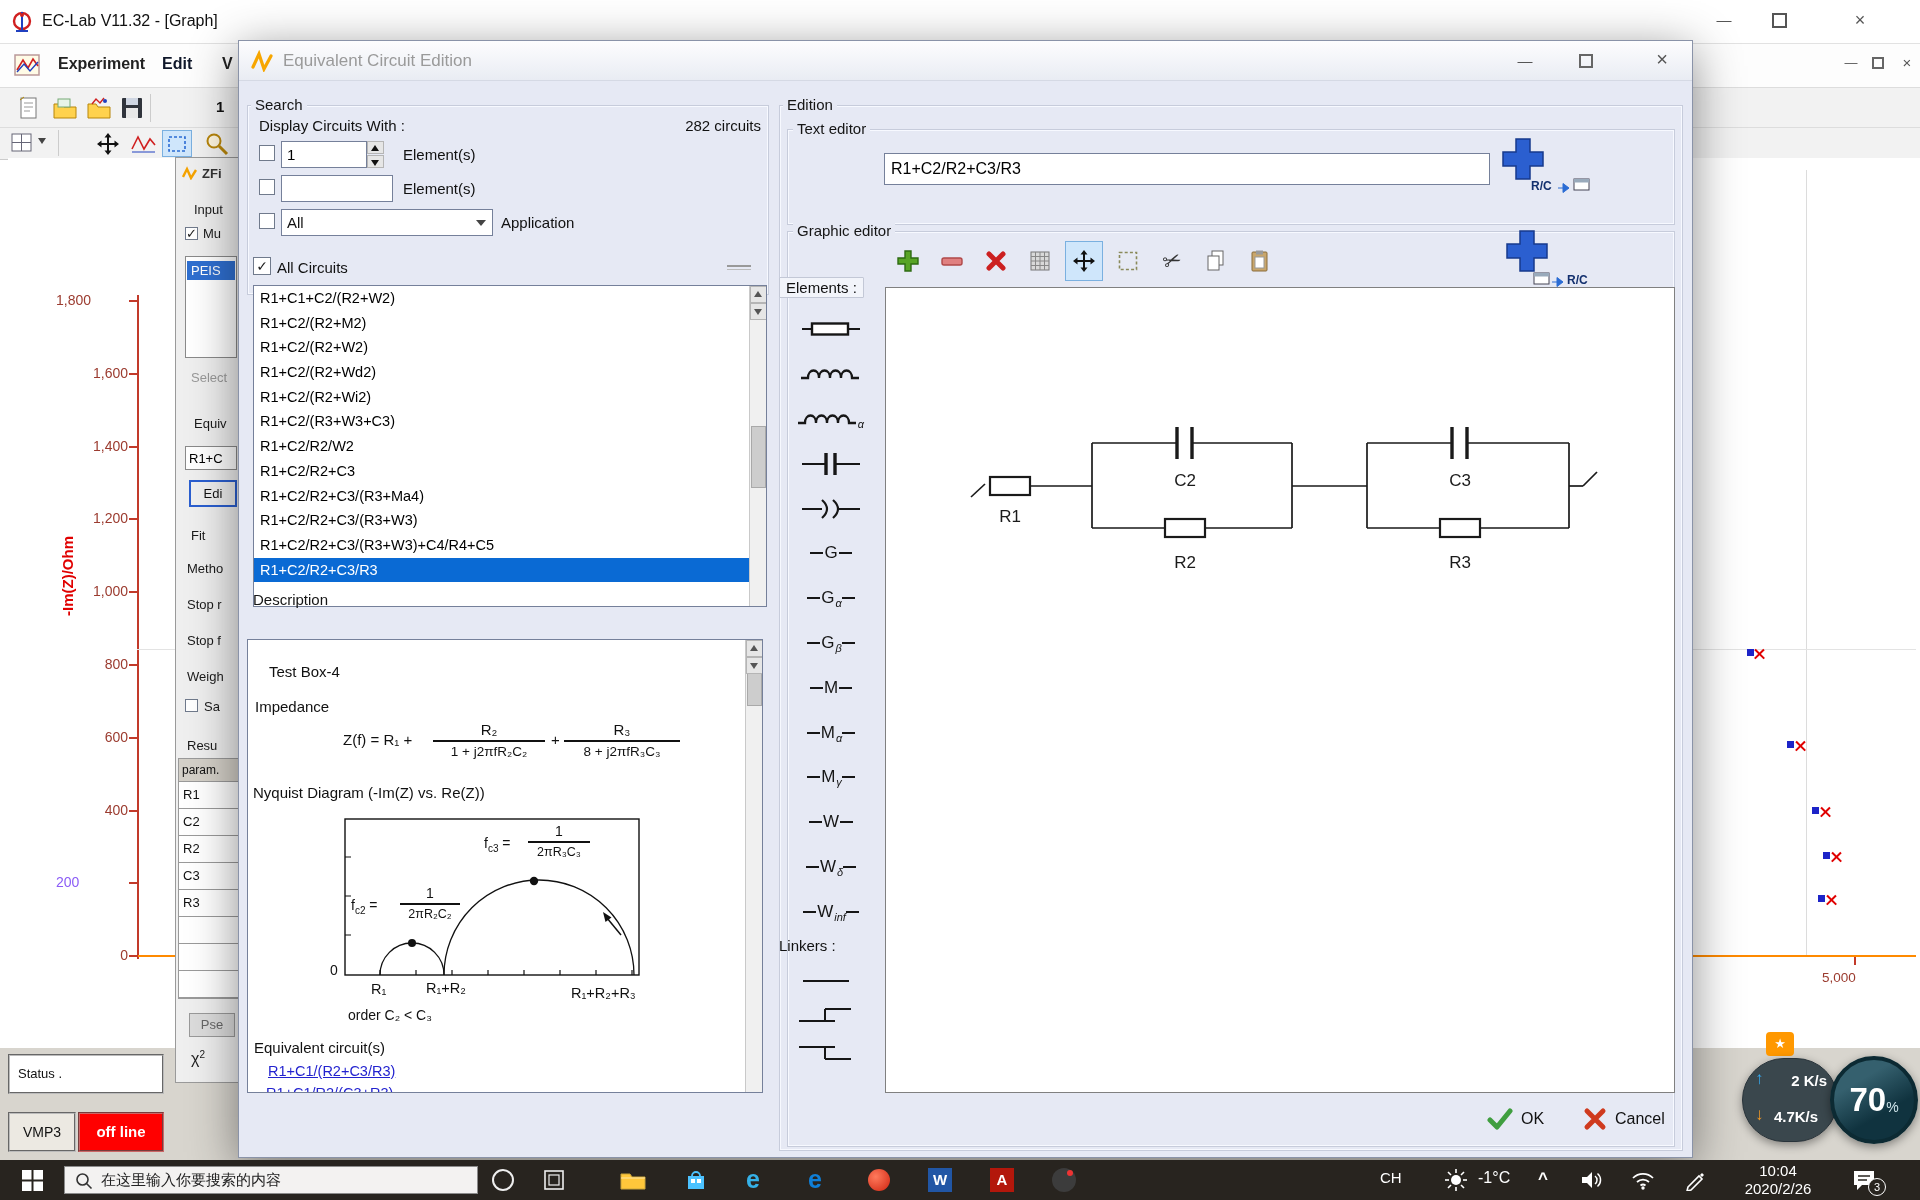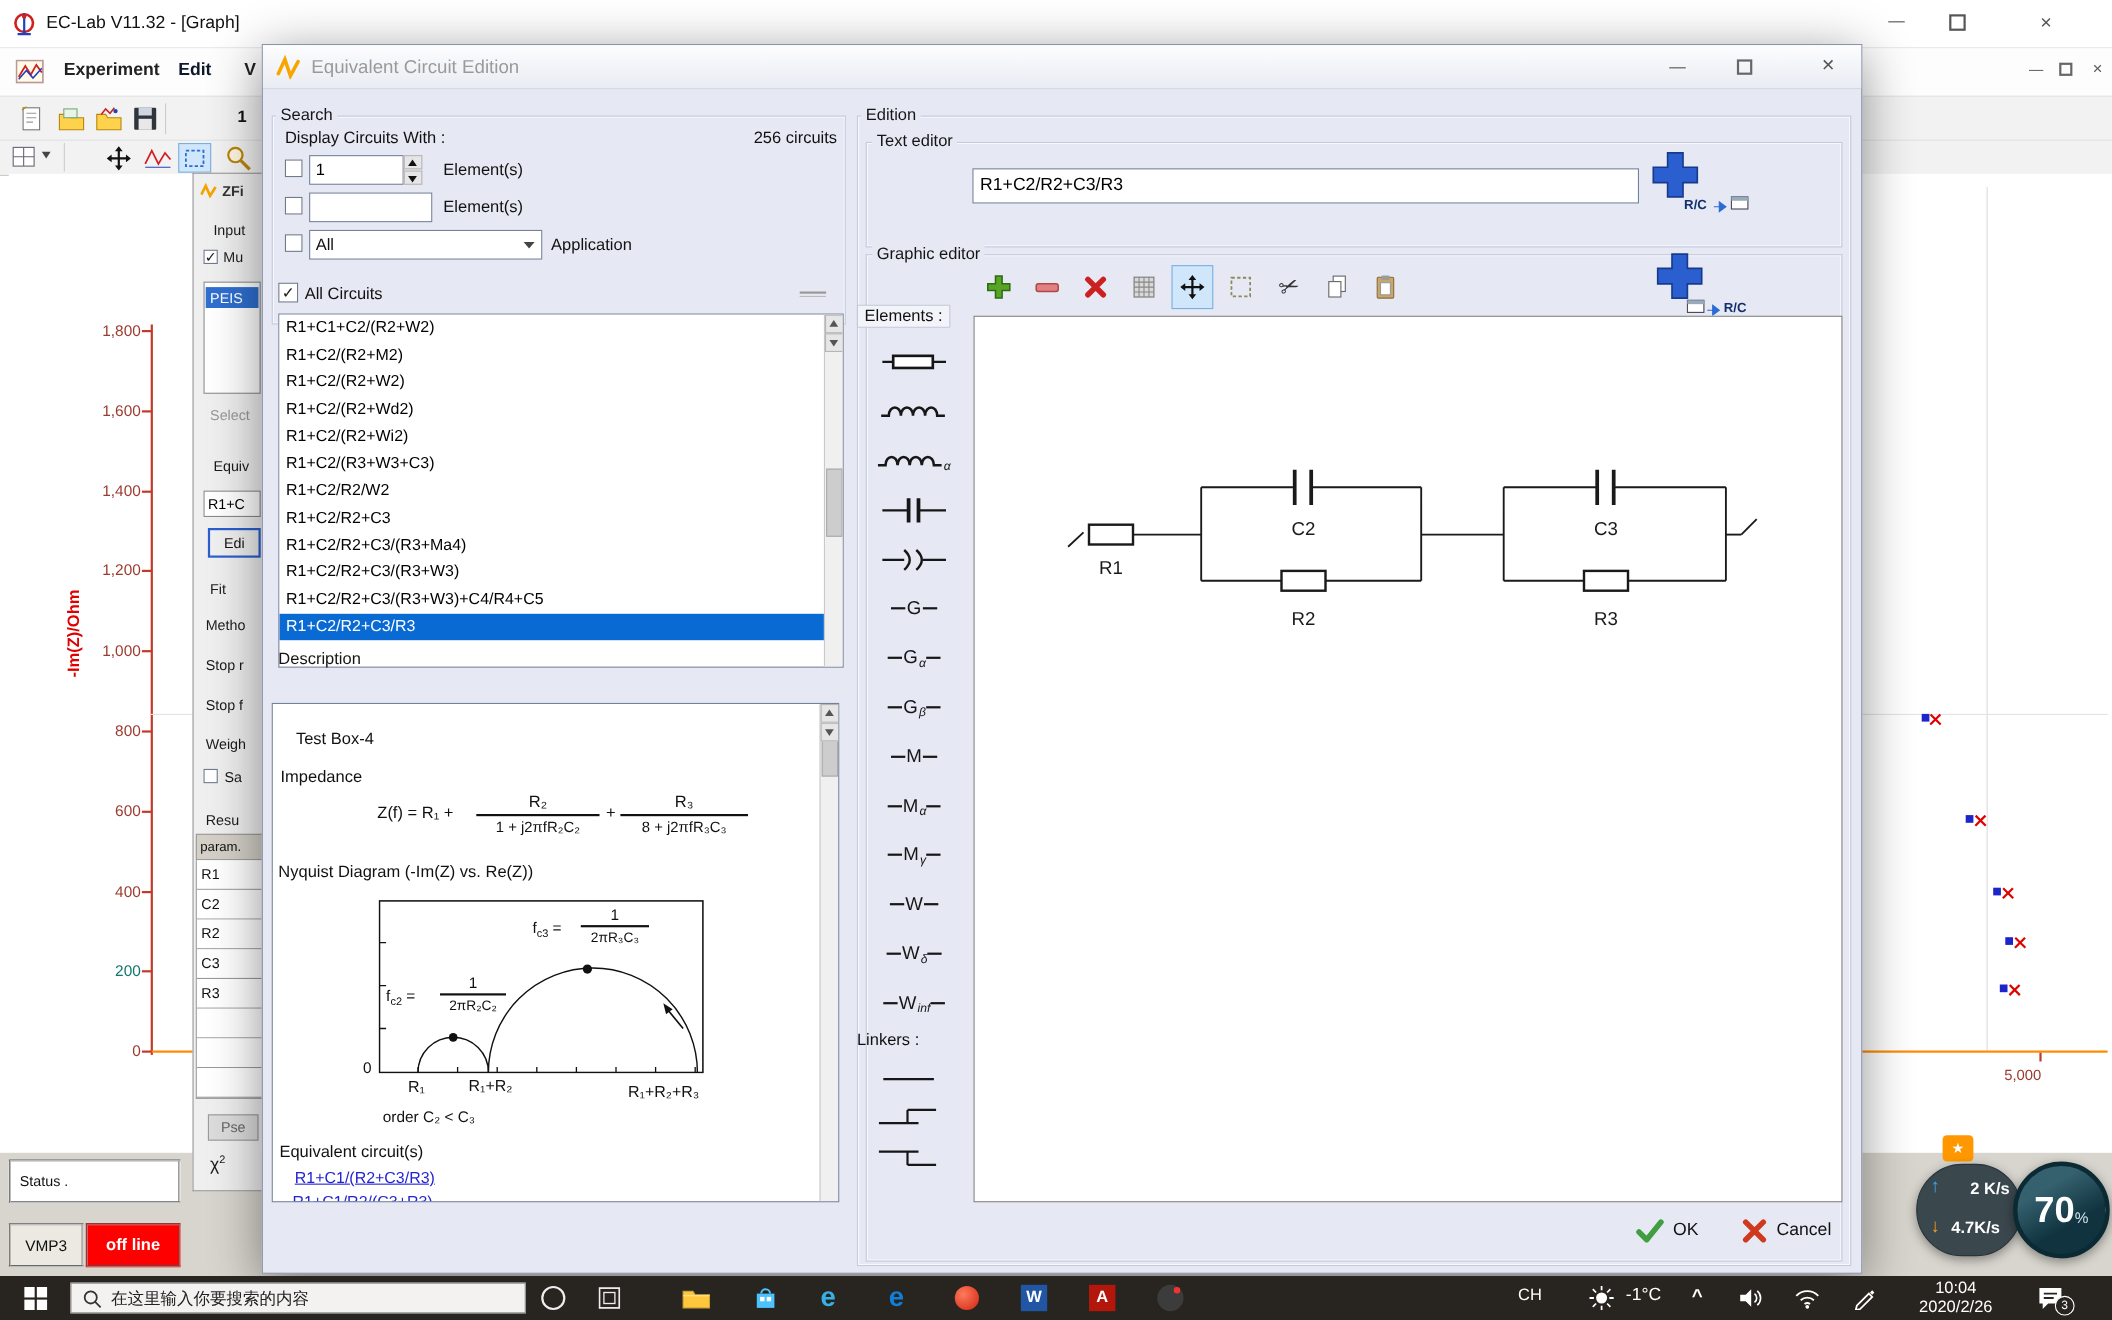--- a/index.html
+++ b/index.html
@@ -134,37 +134,37 @@
   </span>
 </div>
 
 <div id="graph" class="a" style="left:8px;top:158px;width:1912px;height:890px;background:#fff">
   <div class="a" style="left:129px;top:137px;width:2px;height:664px;background:#c23a2a"></div>
   <div class="a" style="left:1798px;top:12px;width:1px;height:786px;background:#dcdcdc"></div>
   <div class="a" style="left:129px;top:491px;width:1779px;height:1px;background:#e3e3e3"></div>
   <div class="a" style="left:129px;top:797px;width:1779px;height:2px;background:#ff8a00"></div>
   <div class="a" style="left:-10px;top:409px;width:140px;height:18px;transform:rotate(-90deg);color:#e00000;font-weight:bold;font-size:15px;text-align:center">-Im(Z)/Ohm</div>
   <div id="yticks" class="a" style="left:0;top:0;width:140px;height:890px">
-      <div class="a t" style="left: 48px; top: 134px; width: 72px; text-align: right; color: rgb(155, 59, 47); font-size: 14px;">1,800</div>
+      <div class="a t" style="left: 48px; top: 134px; width: 72px; color: rgb(155, 59, 47); font-size: 14px;">1,800</div>
       <div class="a" style="left: 121px; top: 142px; width: 9px; height: 2px; background: rgb(194, 58, 42);"></div>
       <div class="a t" style="left: 48px; top: 206.8px; width: 72px; text-align: right; color: rgb(155, 59, 47); font-size: 14px;">1,600</div>
       <div class="a" style="left: 121px; top: 214.8px; width: 9px; height: 2px; background: rgb(194, 58, 42);"></div>
       <div class="a t" style="left: 48px; top: 279.6px; width: 72px; text-align: right; color: rgb(155, 59, 47); font-size: 14px;">1,400</div>
       <div class="a" style="left: 121px; top: 287.6px; width: 9px; height: 2px; background: rgb(194, 58, 42);"></div>
       <div class="a t" style="left: 48px; top: 352.4px; width: 72px; text-align: right; color: rgb(155, 59, 47); font-size: 14px;">1,200</div>
       <div class="a" style="left: 121px; top: 360.4px; width: 9px; height: 2px; background: rgb(194, 58, 42);"></div>
       <div class="a t" style="left: 48px; top: 425.2px; width: 72px; text-align: right; color: rgb(155, 59, 47); font-size: 14px;">1,000</div>
       <div class="a" style="left: 121px; top: 433.2px; width: 9px; height: 2px; background: rgb(194, 58, 42);"></div>
       <div class="a t" style="left: 48px; top: 498px; width: 72px; text-align: right; color: rgb(155, 59, 47); font-size: 14px;">800</div>
       <div class="a" style="left: 121px; top: 506px; width: 9px; height: 2px; background: rgb(194, 58, 42);"></div>
       <div class="a t" style="left: 48px; top: 570.8px; width: 72px; text-align: right; color: rgb(155, 59, 47); font-size: 14px;">600</div>
       <div class="a" style="left: 121px; top: 578.8px; width: 9px; height: 2px; background: rgb(194, 58, 42);"></div>
       <div class="a t" style="left: 48px; top: 643.6px; width: 72px; text-align: right; color: rgb(155, 59, 47); font-size: 14px;">400</div>
       <div class="a" style="left: 121px; top: 651.6px; width: 9px; height: 2px; background: rgb(194, 58, 42);"></div>
-      <div class="a t" style="left: 48px; top: 716.4px; width: 72px; text-align: right; color: #0f766e; font-size: 14px;">200</div>
+      <div class="a t" style="left: 48px; top: 716.4px; width: 72px; color: #8b5cf6; font-size: 14px;">200</div>
       <div class="a" style="left: 121px; top: 724.4px; width: 9px; height: 2px; background: rgb(194, 58, 42);"></div>
       <div class="a t" style="left: 48px; top: 789.2px; width: 72px; text-align: right; color: rgb(155, 59, 47); font-size: 14px;">0</div>
       <div class="a" style="left: 121px; top: 797.2px; width: 9px; height: 2px; background: rgb(194, 58, 42);"></div>
     </div>
   <span class="a t" style="left:1814px;top:812px;color:#9b3b2f;font-size:13.5px">5,000</span>
   <div class="a" style="left:1846px;top:799px;width:2px;height:8px;background:#c23a2a"></div>
 
   <div class="bluesq" style="left:1739px;top:491px"></div>
     <div class="xmark" style="left:1745px;top:489px"></div>
   <div class="bluesq" style="left:1779px;top:583px"></div>
@@ -231,21 +231,21 @@
         </svg></span>
     <span class="a t" style="left:44px;top:10px;font-size:17px;color:#9a9a9a">Equivalent Circuit Edition</span>
     <div class="a btnglyph" style="left:1264px;top:6px;width:44px">—</div>
     <div class="a" style="left:1340px;top:13px;width:14px;height:14px;border:2px solid #666"></div>
     <div class="a btnglyph" style="left:1400px;top:4px;width:46px;font-size:20px">×</div>
   </div>
 
   <div class="a group" style="left:8px;top:64px;width:522px;height:190px"></div>
   <span class="a glabel" style="left:12px;top:55px">Search</span>
   <span class="a t" style="left:20px;top:76px;font-size:15px">Display Circuits With :</span>
-  <span class="a t" style="left:430px;top:76px;width:92px;font-size:15px;text-align:right">256 circuits</span>
+  <span class="a t" style="left:430px;top:76px;width:92px;font-size:15px;text-align:right">282 circuits</span>
   <span class="chk a" style="left:20px;top:104px"></span>
   <input class="a" style="left: 42px; top: 100px; width: 86px; height: 27px; border: 1px solid rgb(117, 128, 154); font-size: 15px; padding-left: 5px; font-family: inherit;" readonly="" value="1">
   <div class="a" style="left:128px;top:100px;width:17px;height:27px">
     <div class="sb-btn" style="height:13px">
         <span class="tri-up" style="top:3px;border-bottom-color:#111"></span>
       </div>
     <div class="sb-btn" style="height:13px;margin-top:1px">
         <span class="tri-dn" style="top:4px;border-top-color:#111"></span>
       </div>
   </div>

